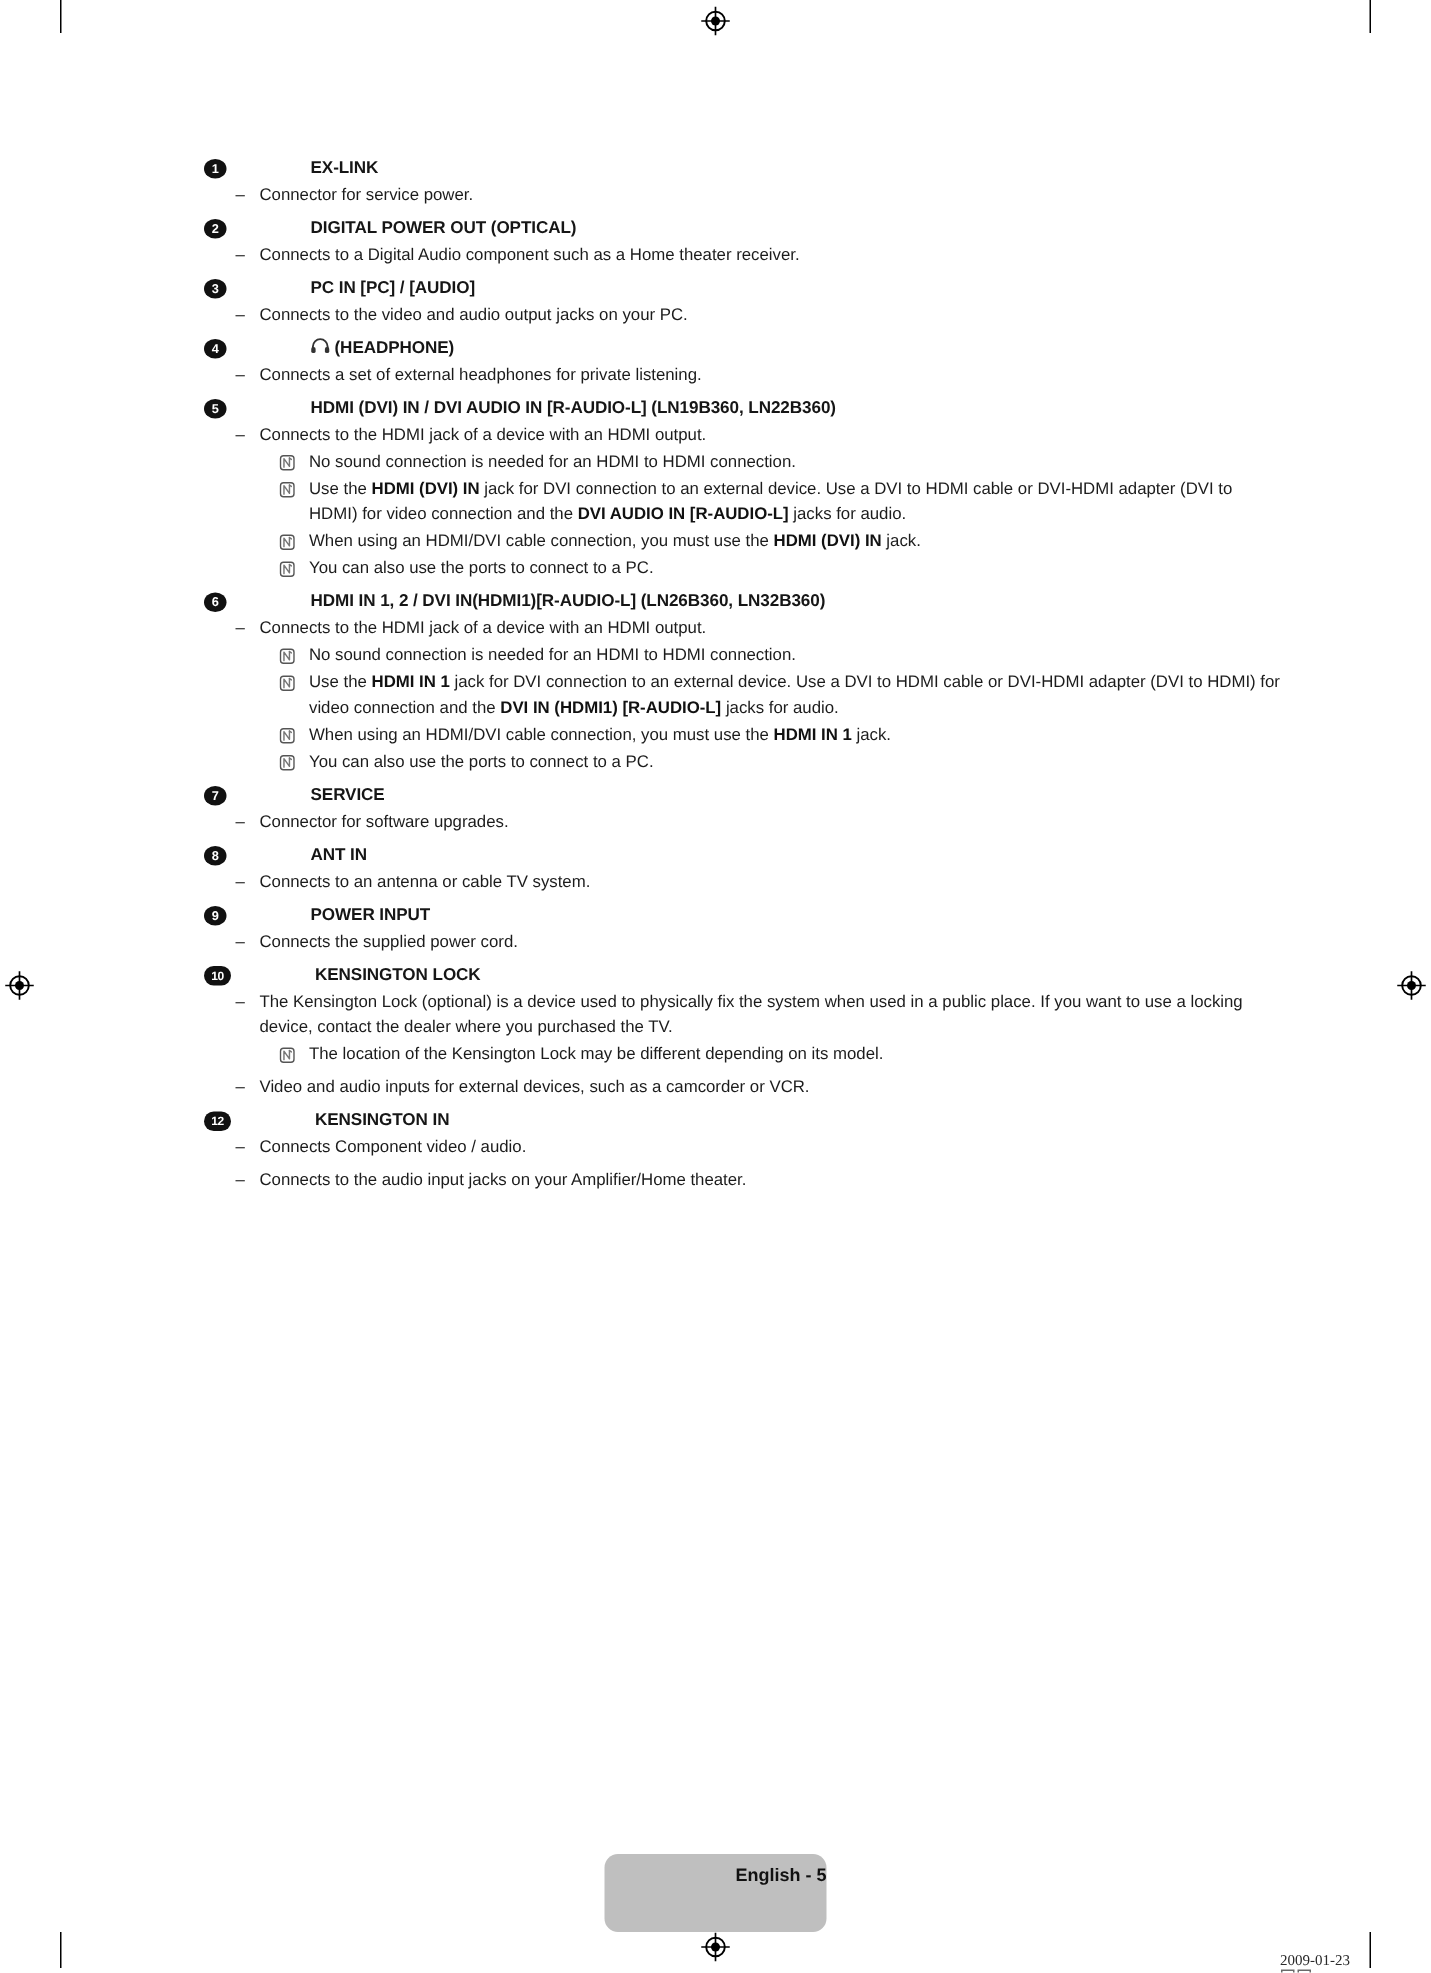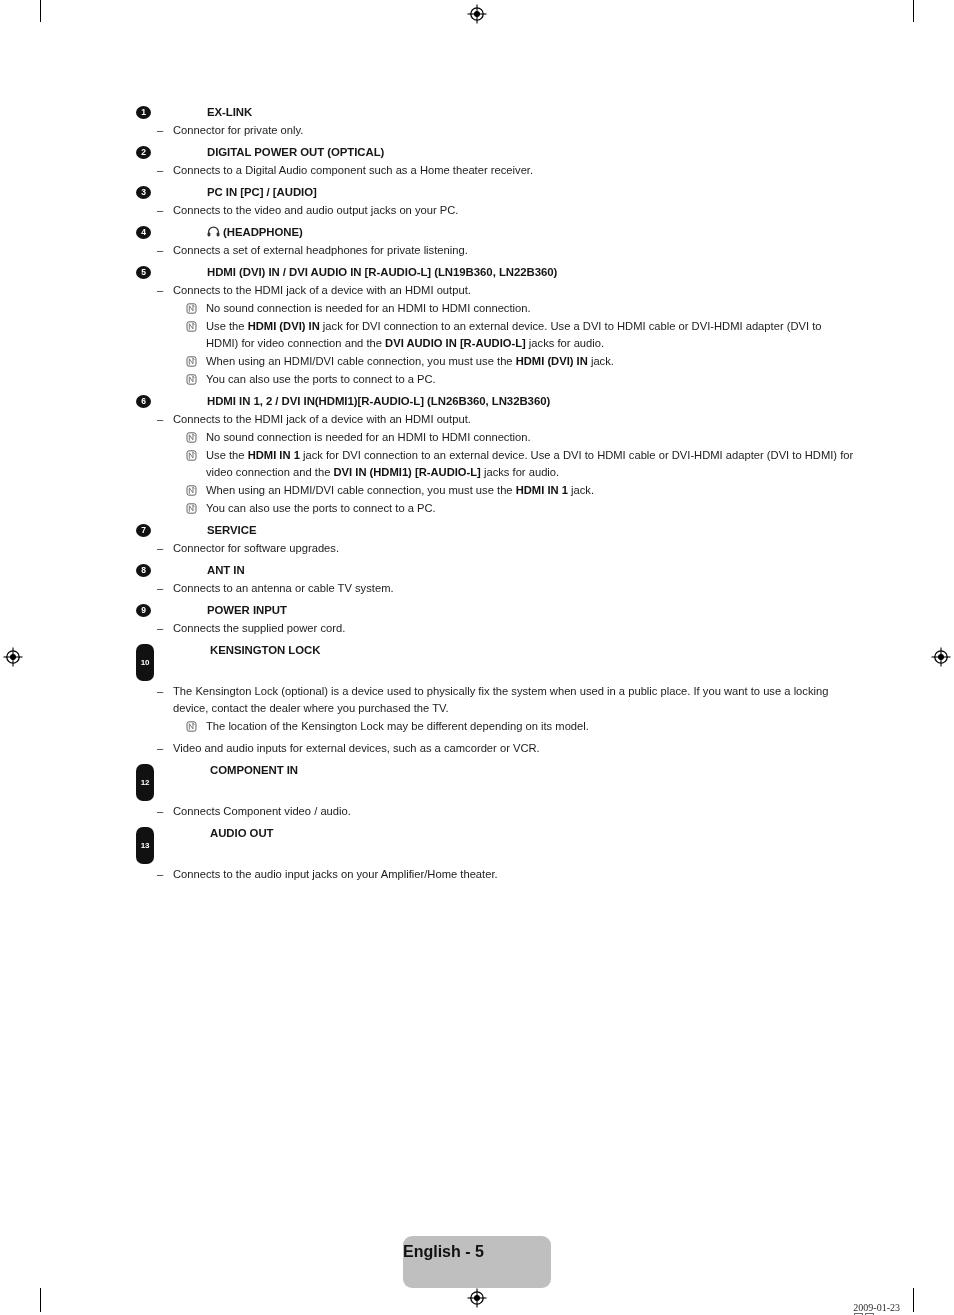--- a/index.html
+++ b/index.html
@@ -74,21 +74,21 @@
     text-align: center;
     margin-top: 2px;
     margin-right: 8px;
     padding: 0 1px;
     letter-spacing: -0.2px;
     font-family: "Liberation Sans", sans-serif;
   }
   .num-badge.wide {
     border-radius: 7px;
     min-width: 16px;
-    padding: 12px 1px;
+    padding: 0 1px;
     font-size: 8px;
   }
 
   .entry-title {
     font-size: 11.4px;
     font-weight: bold;
     line-height: 16px;
     color: #161616;
     letter-spacing: -0.05px;
     padding-left: 48px;
@@ -151,22 +151,22 @@
     width: 148px;
     height: 52px;
     background: #bfbfbf;
     border-radius: 9px;
   }
   .page-badge-label {
     position: absolute;
     left: 0;
     top: 7px;
     width: 148px;
-    text-align: left;
-    font-size: 16px;
+    text-align: right;
+    font-size: 12px;
     font-weight: bold;
     color: #111;
   }
 
   
   .footer-left {
     position: absolute;
     left: 52px;
     top: 1332px;
     font-family: "Liberation Serif", serif;
@@ -228,21 +228,21 @@
   </svg>
 
   <div class="content" id="entries-root">
       <div class="entry">
         <div class="entry-head">
           <span class="num-badge">1</span>
           <span class="entry-title">EX-LINK</span>
         </div>
         <div class="dash-line">
           <span class="dash">–</span>
-          <span class="dash-text">Connector for private only.</span>
+          <span class="dash-text">Connector for service power.</span>
         </div>
         <div class="gap-sm"></div>
       </div>
       <div class="entry">
         <div class="entry-head">
           <span class="num-badge">2</span>
           <span class="entry-title">DIGITAL POWER OUT (OPTICAL)</span>
         </div>
         <div class="dash-line">
           <span class="dash">–</span>
@@ -417,33 +417,29 @@
       <div class="entry">
         <div class="dash-line">
           <span class="dash">–</span>
           <span class="dash-text">Video and audio inputs for external devices, such as a camcorder or VCR.</span>
         </div>
         <div class="gap-sm"></div>
       </div>
       <div class="entry">
         <div class="entry-head">
           <span class="num-badge wide">12</span>
-          <span class="entry-title">COMPONENT IN</span>
+          <span class="entry-title">KENSINGTON IN</span>
         </div>
         <div class="dash-line">
           <span class="dash">–</span>
           <span class="dash-text">Connects Component video / audio.</span>
         </div>
         <div class="gap-sm"></div>
       </div>
       <div class="entry">
-        <div class="entry-head">
-          <span class="num-badge wide">13</span>
-          <span class="entry-title">AUDIO OUT</span>
-        </div>
         <div class="dash-line">
           <span class="dash">–</span>
           <span class="dash-text">Connects to the audio input jacks on your Amplifier/Home theater.</span>
         </div>
         <div class="gap-sm"></div>
       </div>
     </div>
 
   <div class="page-badge">
     <div class="page-badge-label">English - 5</div>

